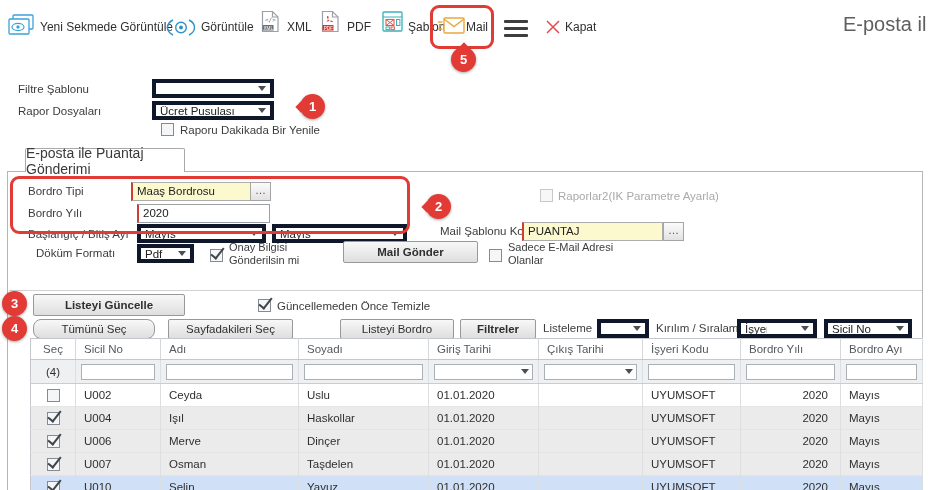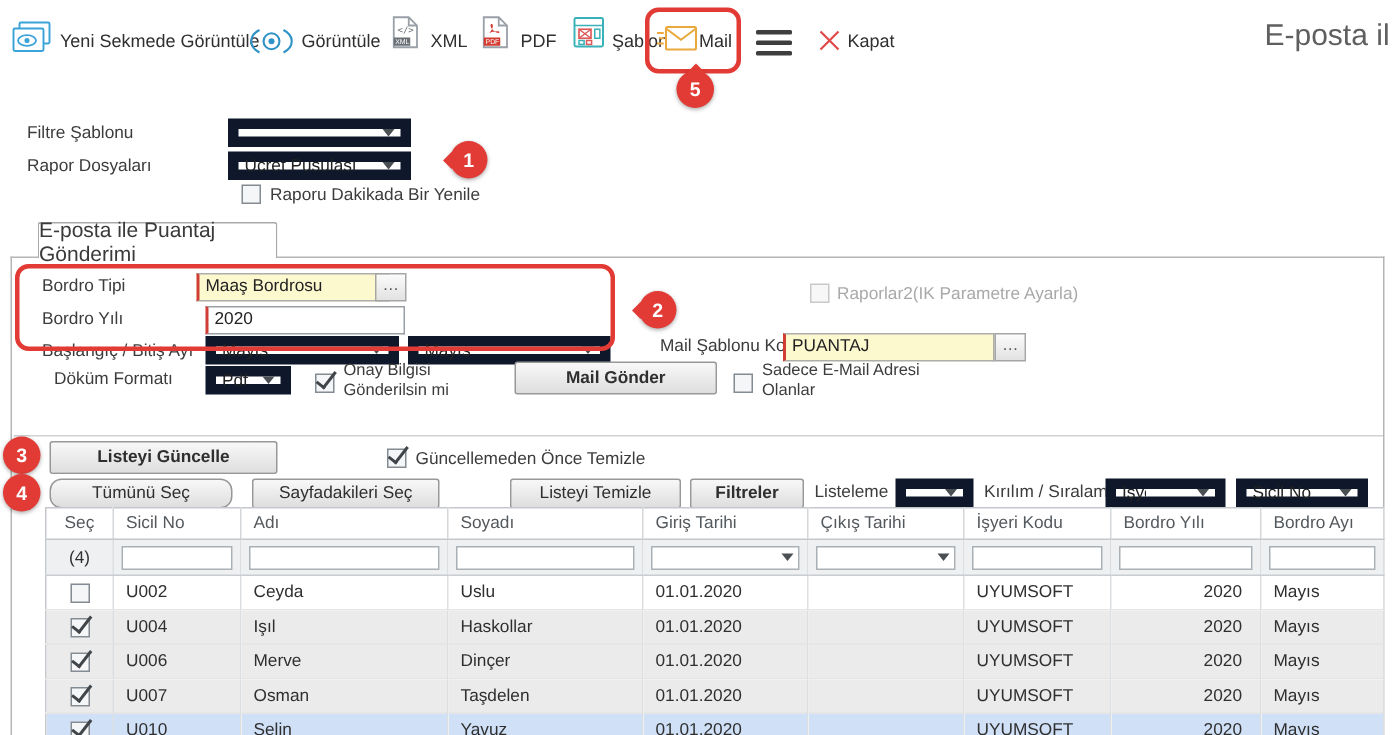--- a/index.html
+++ b/index.html
@@ -8,21 +8,21 @@
   .abs{position:absolute;}
   .lbl{position:absolute;font-size:11.5px;color:#3c3c3c;white-space:nowrap;}
   .lbl2{position:absolute;font-size:11px;color:#3c3c3c;line-height:13px;}
   .tblabel{position:absolute;font-size:12px;color:#2f2f2f;white-space:nowrap;}
   
   .input,.yfield{position:absolute;box-sizing:border-box;background:#fff;border:1px solid #9aa0a6;
        height:19px;line-height:17px;padding:0 4px;font-size:11.5px;color:#222;overflow:hidden;white-space:nowrap;}
   .yfield{background:#fdf9cf;border-color:#adadad;}
   .req{border-left:2px solid #cf3d34;}
   .combo{position:absolute;box-sizing:border-box;display:flex;align-items:center;background:#fff;
-       border:7px solid #0f172a;height:19px;padding:0 4px;}
+       border:4px solid #0f172a;height:19px;padding:0 4px;}
   .combo .val{flex:1;font-size:11.5px;color:#222;overflow:hidden;white-space:nowrap;}
   .arr{width:0;height:0;border-left:4px solid transparent;border-right:4px solid transparent;
        border-top:5px solid #4a4f54;margin-left:3px;flex:none;}
   .dots{position:absolute;box-sizing:border-box;width:21px;height:19px;background:linear-gradient(#fbfbfb,#e2e2e2);
        border:1px solid #a5a5a5;font-size:11px;color:#555;text-align:center;line-height:15px;}
   
   .btn{position:absolute;box-sizing:border-box;display:flex;align-items:center;justify-content:center;
        background:linear-gradient(#f8f8f8,#dedede);border:1px solid #989898;border-radius:2px;
        font-size:11.5px;color:#2f2f2f;white-space:nowrap;}
   .btn.bold{font-weight:bold;}
@@ -218,21 +218,21 @@
   <div class="divider"></div>
 
   <div class="badge" style="left:2px;top:291px;">3</div>
   <div class="btn bold" style="left:33px;top:294px;width:152px;height:22px;">Listeyi Güncelle</div>
   <span class="cb checked" style="position:absolute;left:258px;top:299px;"></span>
   <div class="lbl" style="left:277px;top:300px;">Güncellemeden Önce Temizle</div>
 
   <div class="badge" style="left:2px;top:316px;">4</div>
   <div class="btn" style="left:33px;top:319px;width:122px;height:20px;border-radius:8px;">Tümünü Seç</div>
   <div class="btn" style="left:168px;top:319px;width:125px;height:20px;">Sayfadakileri Seç</div>
-  <div class="btn" style="left:340px;top:319px;width:114px;height:20px;">Listeyi Temizle</div>
+  <div class="btn" style="left:340px;top:319px;width:114px;height:20px;">Listeyi Bordro</div>
   <div class="btn bold" style="left:460px;top:319px;width:76px;height:20px;">Filtreler</div>
   <div class="lbl" style="left:543px;top:322px;">Listeleme</div>
   <div class="combo" style="left:597px;top:319px;width:52px;">
     <span class="val"></span>
     <span class="arr"></span>
   </div>
   <div class="lbl" style="left:656px;top:322px;">Kırılım / Sıralama</div>
   <div class="combo" style="left:737px;top:319px;width:80px;gap:31px;">
     <span class="val">İşyeri</span>
     <span class="arr"></span>

